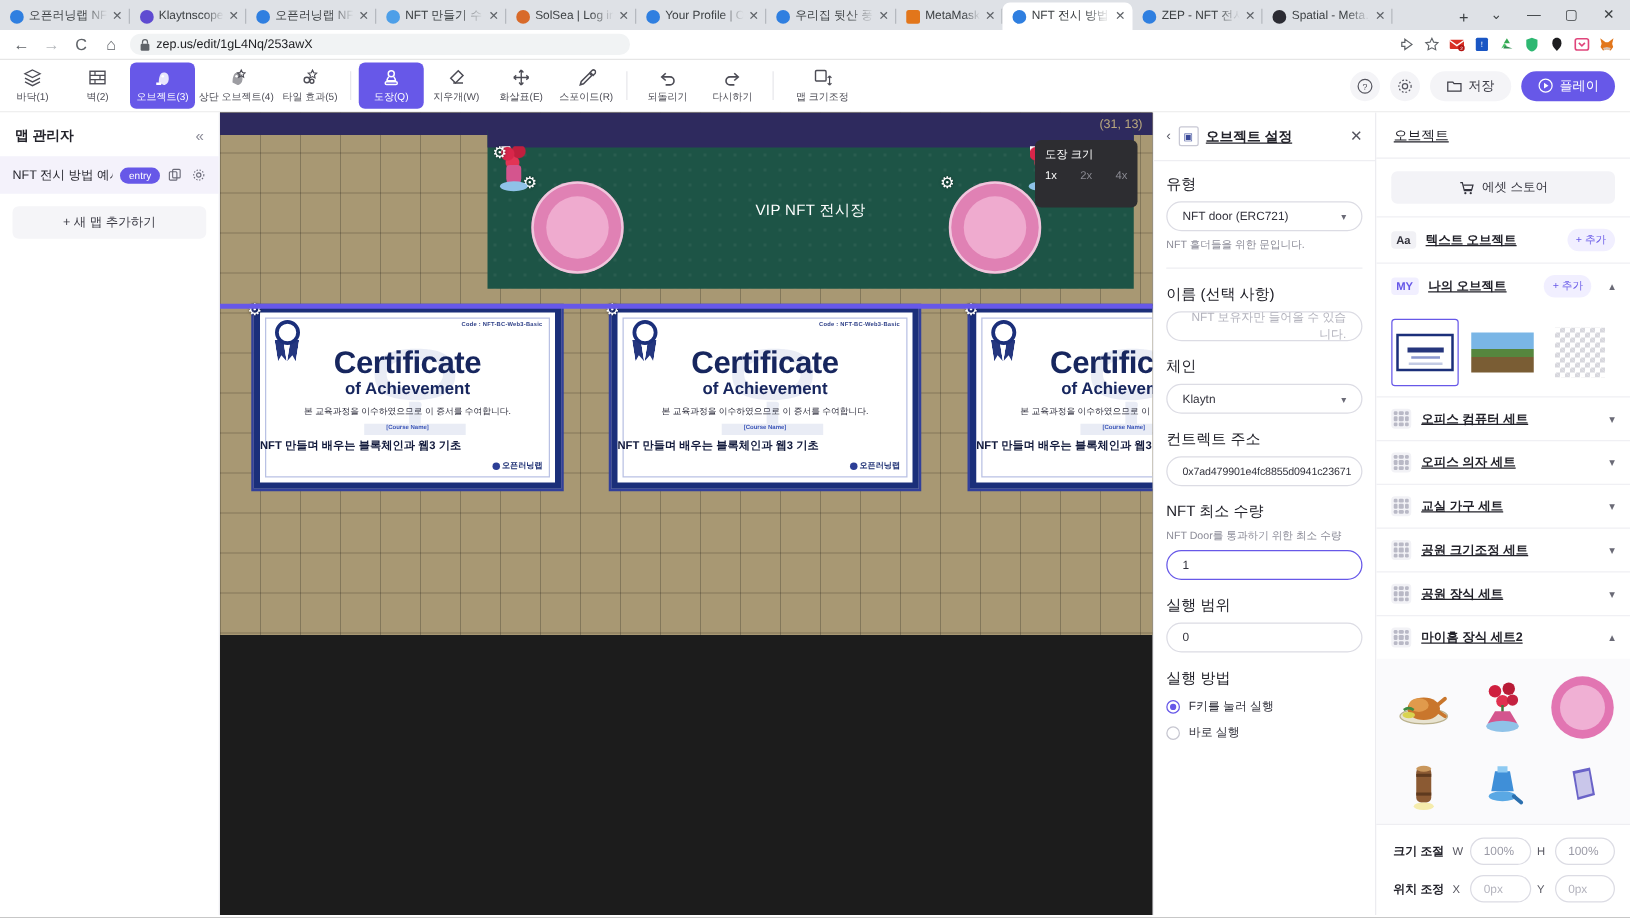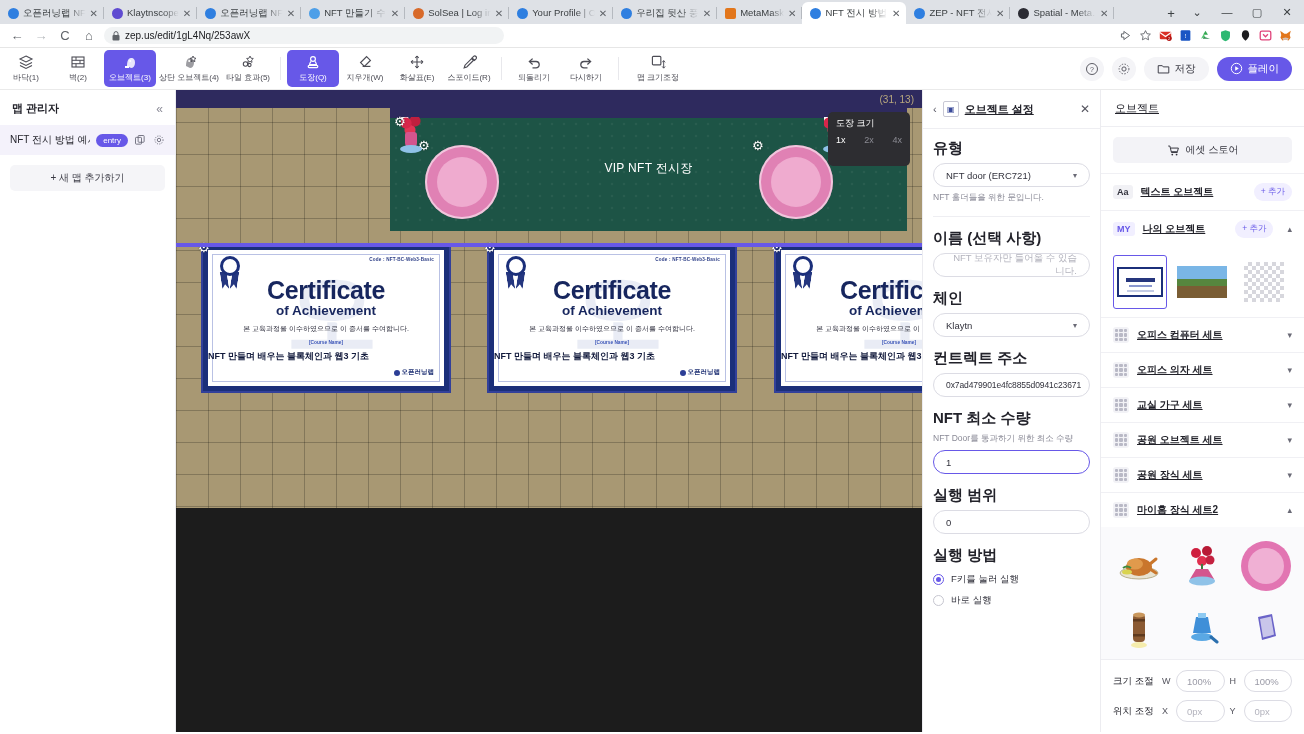--- a/index.html
+++ b/index.html
@@ -141,21 +141,21 @@
   .canvas-sel { position: absolute; border: 2px solid #6758e8; pointer-events: none; }
 
   
   .settings { width: 178px; flex: 0 0 178px; background: #fff; border-left: 1px solid #ececf0; }
   .st-head { display: flex; align-items: center; gap: 6px; padding: 11px 10px; border-bottom: 1px solid #eeeef2; }
   .st-head .back { font-size: 11px; color: #5a5a66; }
   .st-thumb { width: 16px; height: 16px; border: 1px solid #c8c8d4; border-radius: 2px; display:flex; align-items:center; justify-content:center; font-size:8px; color:#3a4a9a;}
   .st-title { font-size: 11px; font-weight: bold; color: #22222a; text-decoration: underline; }
   .st-close { margin-left: auto; font-size: 12px; color: #55555f; }
   .st-body { padding: 10px; }
-  .f-label { font-size: 15px; font-weight: bold; color: #22222a; margin: 12px 0 5px; }
+  .f-label { font-size: 12px; font-weight: normal; color: #22222a; margin: 12px 0 5px; }
   .f-label:first-child { margin-top: 0; }
   .f-hint { font-size: 8.5px; color: #8a8a96; margin: 5px 0 0; }
   .f-select, .f-input {
     width: 100%; height: 24px; border: 1px solid #dcdce4; border-radius: 12px;
     display: flex; align-items: center; padding: 0 12px; font-size: 9.5px; color: #32323c; background:#fff;text-align:right;
   }
   .f-select .chev { margin-left: auto; font-size: 8px; color: #6a6a76; }
   .f-input.placeholder { color: #b3b3bd; }
   .f-input.mono { font-size: 8.5px; letter-spacing: -.1px; }
   .f-input.focused { border: 1.5px solid #6758e8; }
@@ -189,21 +189,21 @@
   .mini-photo { width: 50px; height: 32px; background: linear-gradient(#7ab6e6 0 42%, #56863e 42% 62%, #7a5d34 62% 100%); }
   .checker { width: 40px; height: 40px; background-image:
       linear-gradient(45deg,#d7d7dd 25%,transparent 25%,transparent 75%,#d7d7dd 75%),
       linear-gradient(45deg,#d7d7dd 25%,transparent 25%,transparent 75%,#d7d7dd 75%);
     background-size: 8px 8px; background-position: 0 0, 4px 4px; }
   .tile-grid { display: grid; grid-template-columns: repeat(3, 1fr); padding: 8px 6px 10px; background: #fafafc; }
   .tile { height: 62px; display: flex; align-items: center; justify-content: center; }
   .adjust { border-top: 1px solid #eeeef2; padding: 10px 12px; }
   .adj-row { display: flex; align-items: center; gap: 5px; margin-top: 8px; }
   .adj-row:first-child { margin-top: 0; }
-  .adj-lab { font-size: 9.5px; font-weight: normal; color: #22222a; width: 44px; flex: 0 0 44px; }
+  .adj-lab { font-size: 9.5px; font-weight: bold; color: #22222a; width: 44px; flex: 0 0 44px; text-align: center; }
   .adj-key { font-size: 9px; color: #55555f; width: 9px; }
   .adj-in { flex: 1; height: 22px; border: 1px solid #dcdce4; border-radius: 11px; display: flex; align-items: center; padding: 0 10px; font-size: 9.5px; color: #b3b3bd; }
   .adj-in.filled { color: #9a9aa6; }
 </style>
 </head>
 <body>
 
 <div class="browser-chrome">
   <div class="tabstrip" id="tabstrip">
       <div class="tab">
@@ -741,21 +741,21 @@
               <i></i>
               <i></i>
               <i></i>
               <i></i>
               <i></i>
               <i></i>
               <i></i>
               <i></i>
               <i></i>
             </span>
-            <span class="nm">공원 오브젝트 세트</span>
+            <span class="nm">공원 크기조정 세트</span>
             <span class="chev">▾</span>
           </div>
           <div class="ob-row">
             <span class="setimg">
               <i></i>
               <i></i>
               <i></i>
               <i></i>
               <i></i>
               <i></i>

